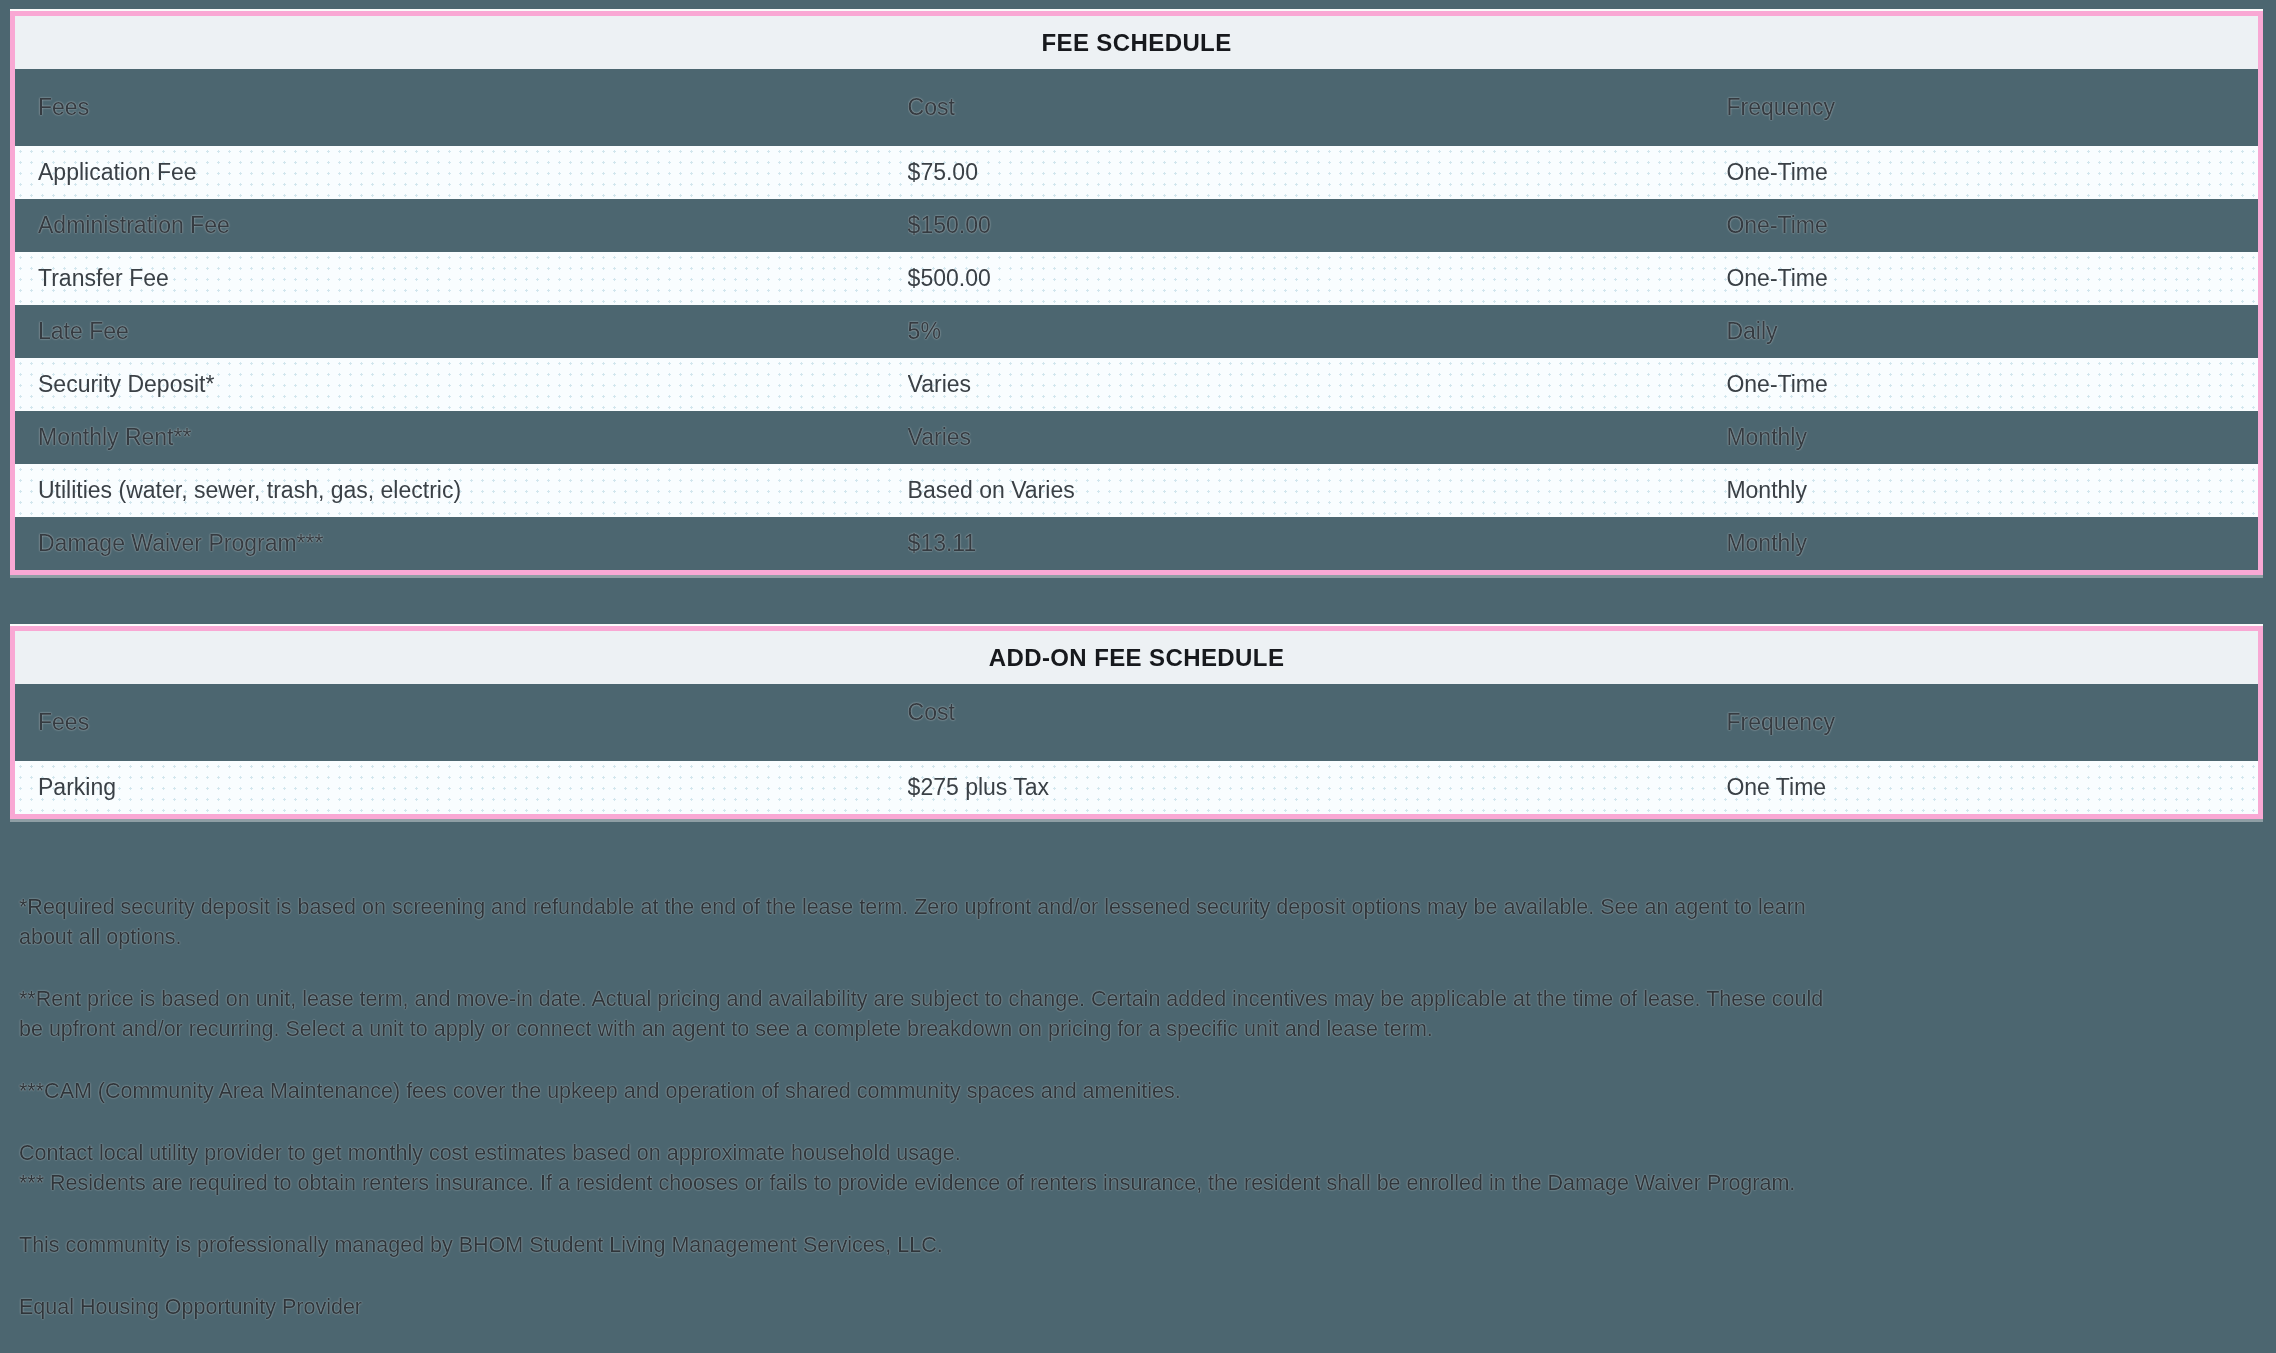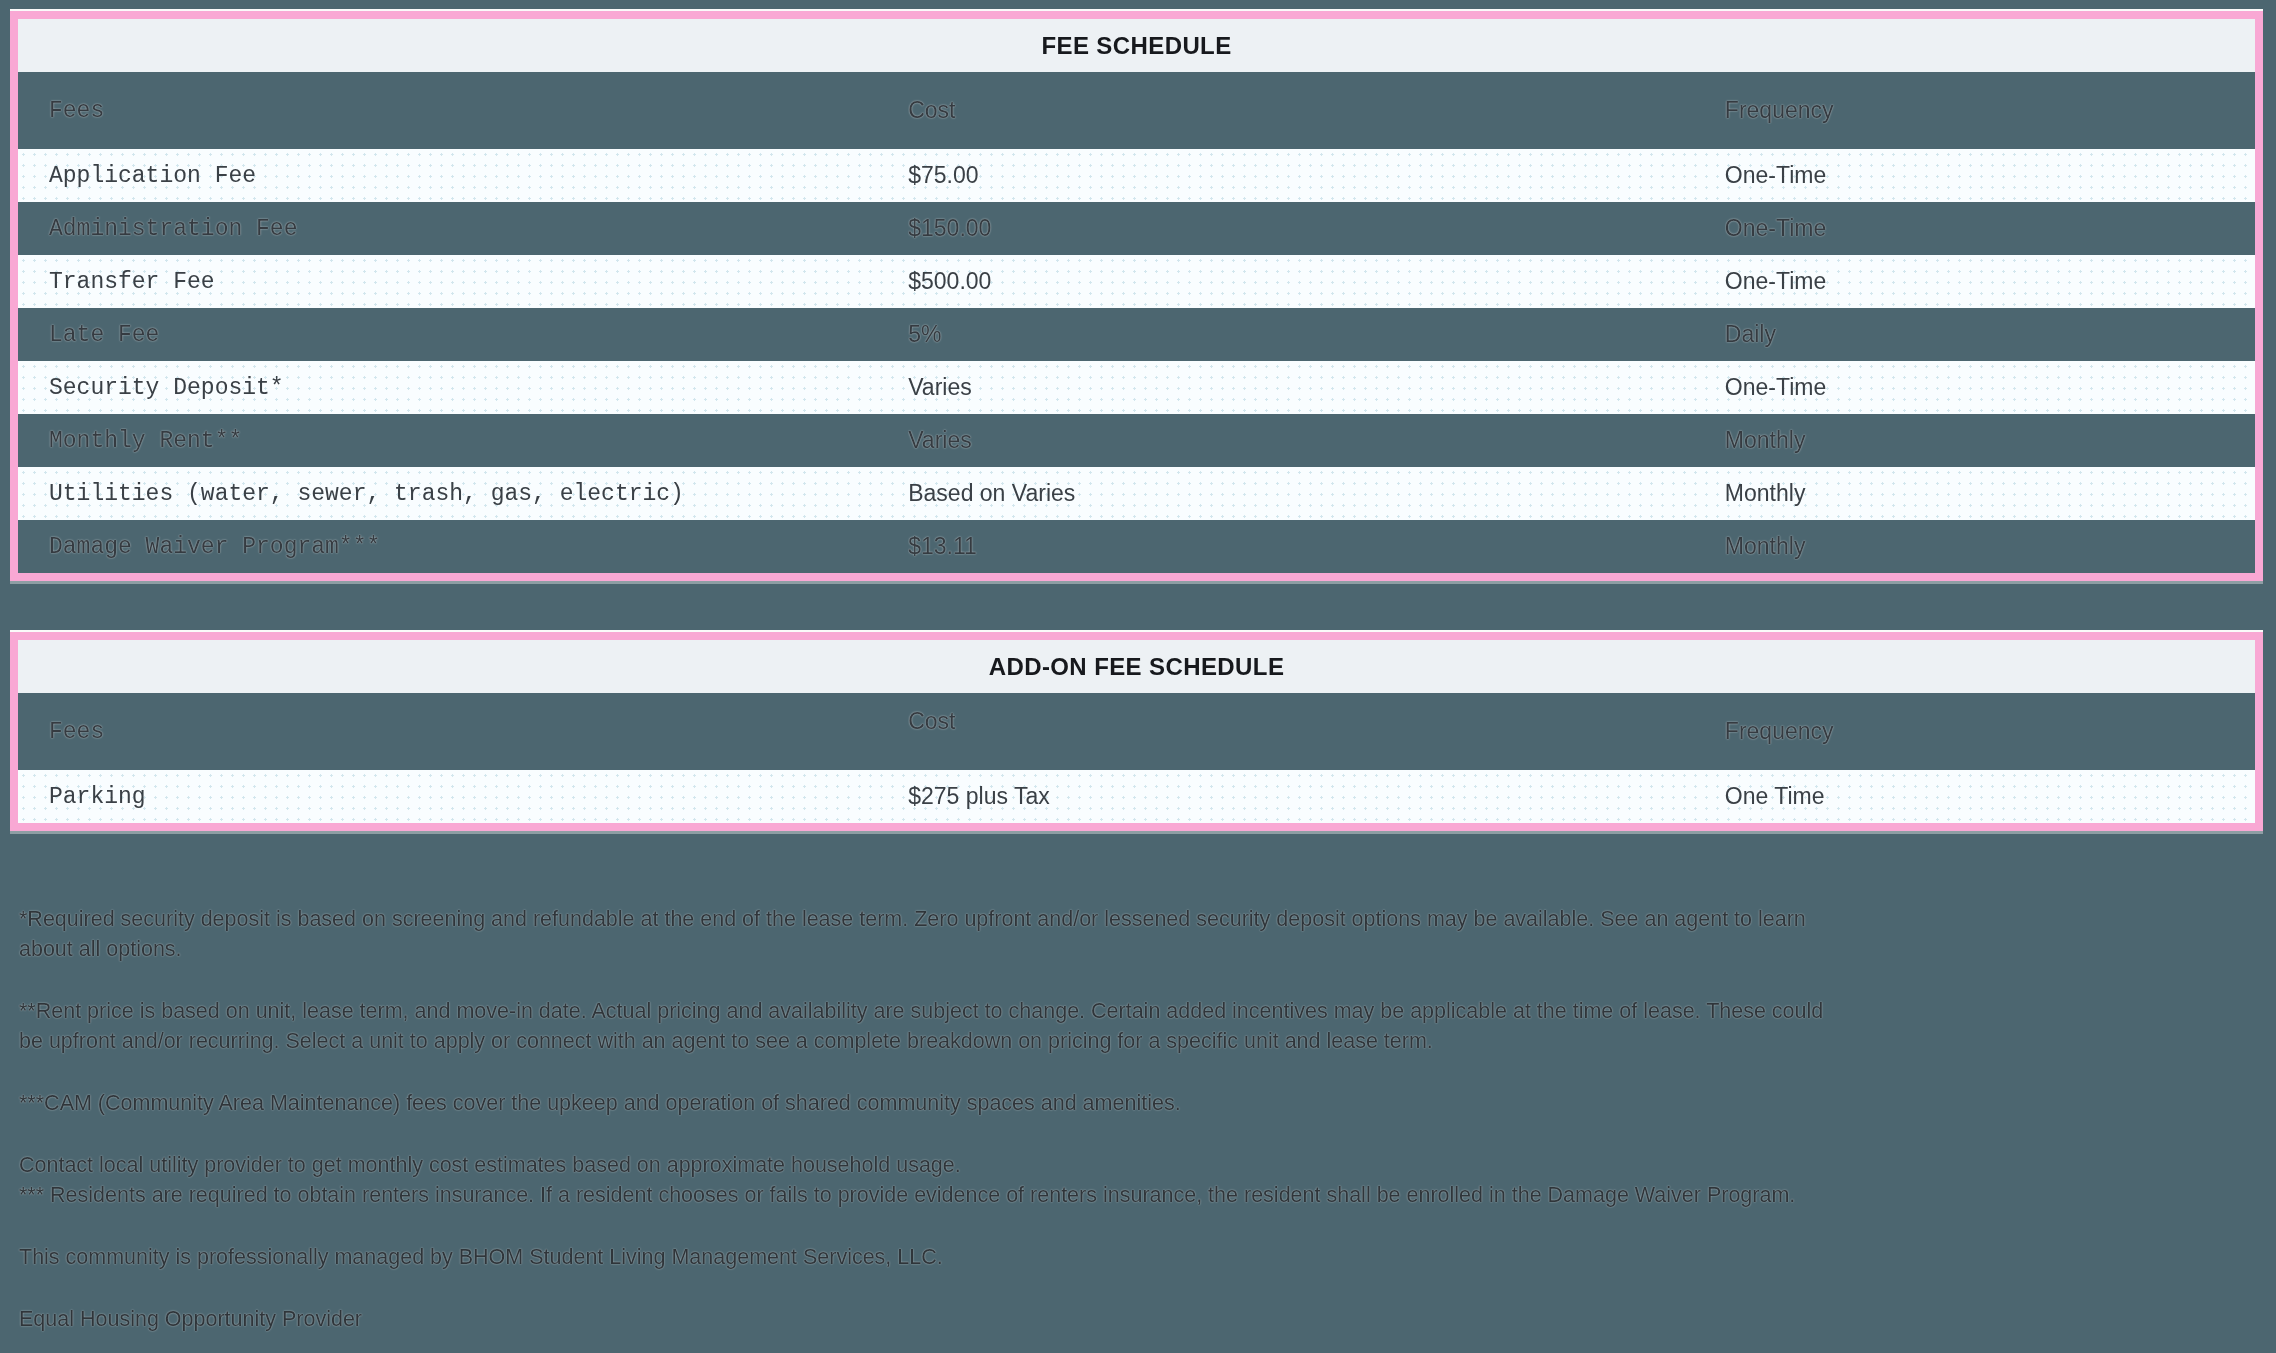--- a/index.html
+++ b/index.html
@@ -11,21 +11,21 @@
     font-family: "Liberation Sans", "DejaVu Sans", sans-serif;
   }
 
   .page { position: relative; width: 2276px; height: 1353px; }
 
   
   .fee-table {
     margin-left: 10px;
     width: 2253px;
     box-sizing: border-box;
-    border: 8px solid #f9a8d4;
+    border: 5px solid #f9a8d4;
     box-shadow: 0 -2px 0 #fafafa, 0 3px 0 rgba(250,250,250,0.38);
     background: #4c6670;
   }
   .fee-table.first { margin-top: 11px; }
   .fee-table.second { margin-top: 51px; }
 
   .table-title {
     height: 53px;
     background: #edf1f4;
     display: flex;
@@ -40,21 +40,21 @@
   .trow {
     display: grid;
     grid-template-columns: 895fr 821fr 533fr;
     align-items: center;
     font-size: 23px;
   }
   .trow.header { height: 77px; }
   .trow.data   { height: 53px; }
 
   .trow .cell { overflow: hidden; white-space: nowrap; }
-  .trow .c1 { padding-left: 31px; font-family: Liberation Mono, monospace; }
+  .trow .c1 { padding-left: 23px; }
 
   
   .trow.light {
     color: #3a4046;
     background-color: #f9fdff;
     background-image: radial-gradient(circle, rgba(148,193,209,0.38) 1.1px, rgba(0,0,0,0) 1.3px);
     background-size: 11px 11px;
   }
 
   

